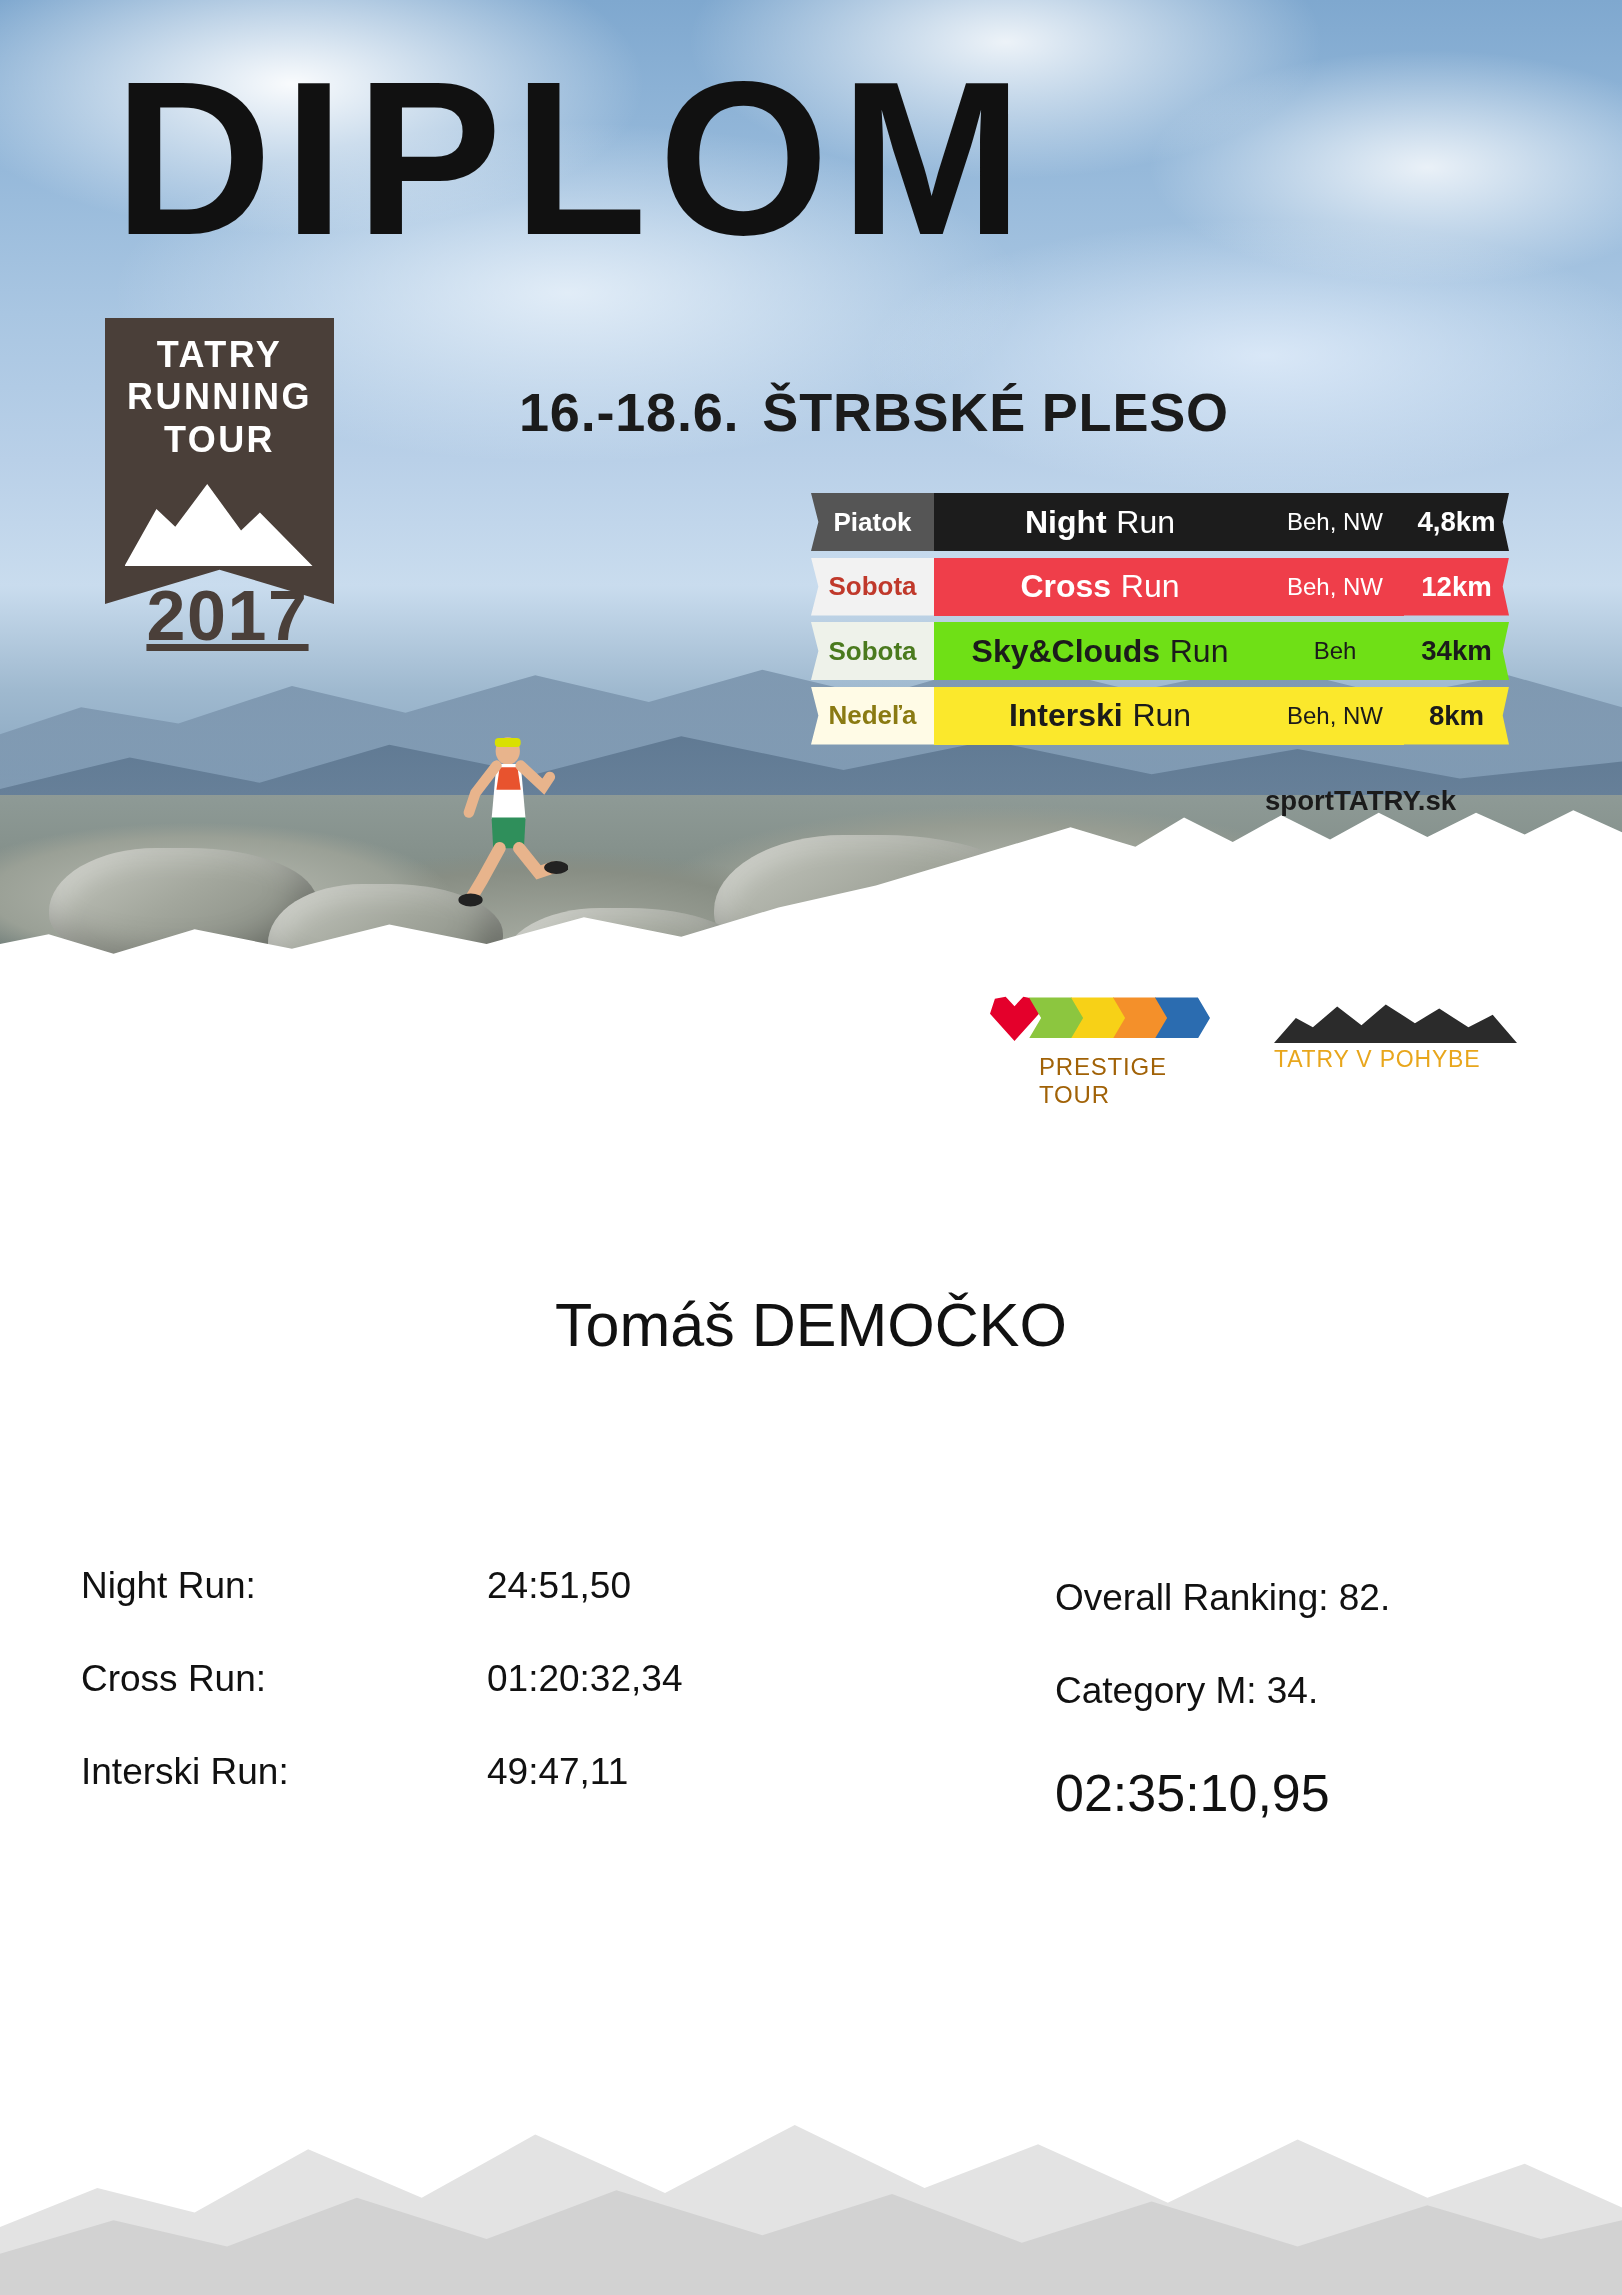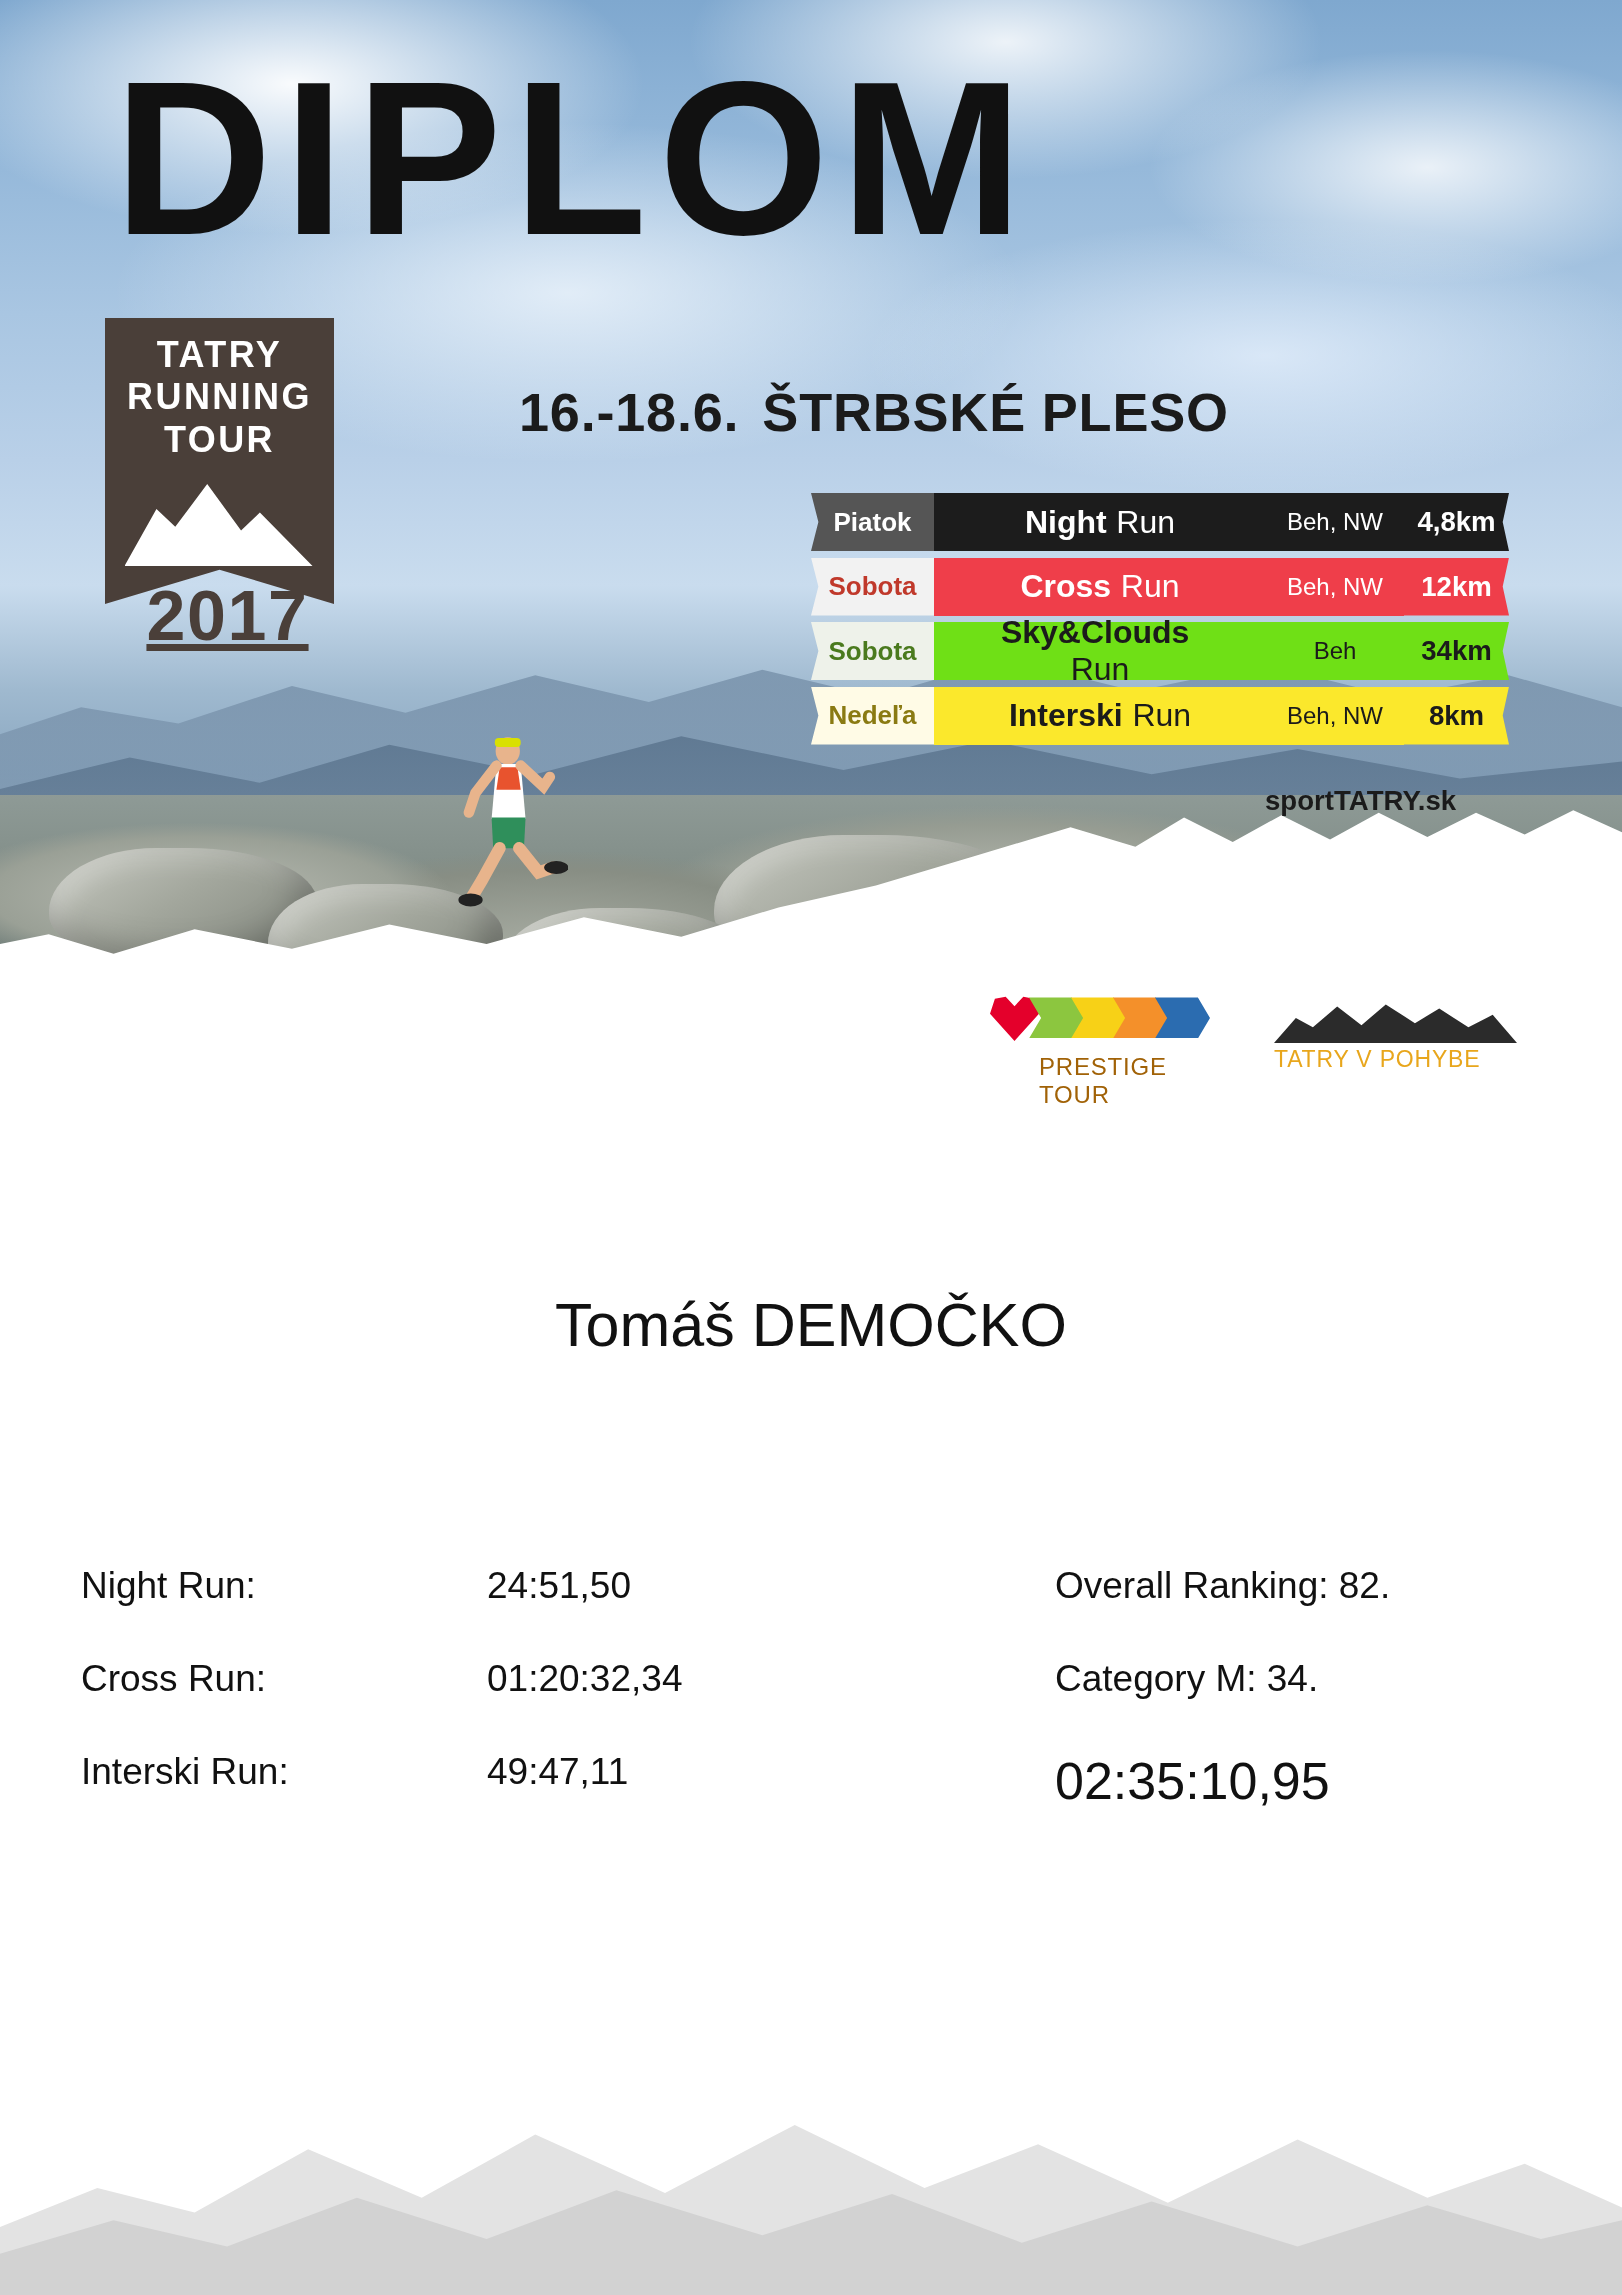--- a/index.html
+++ b/index.html
@@ -187,21 +187,21 @@
   .r-night .rb-name { background: #1c1c1c; color: #ffffff; }
   .r-night .rb-type { background: #1c1c1c; color: #ffffff; }
   .r-night .rb-dist { background: #1c1c1c; color: #ffffff; }
 
   .r-cross .rb-day { background: #f2f2f2; color: #c0392b; }
   .r-cross .rb-name { background: #ef3e4a; color: #ffffff; }
   .r-cross .rb-type { background: #ef3e4a; color: #ffffff; }
   .r-cross .rb-dist { background: #ef3e4a; color: #ffffff; }
 
   .r-sky .rb-day { background: #eef2ea; color: #4a7a1e; }
-  .r-sky .rb-name { background: #6fe016; color: #1b1b1b; flex-direction: column; }
+  .r-sky .rb-name { background: #6fe016; color: #1b1b1b; }
   .r-sky .rb-type { background: #6fe016; color: #1b1b1b; }
   .r-sky .rb-dist { background: #6fe016; color: #1b1b1b; }
 
   .r-interski .rb-day { background: #fffbe6; color: #8a7a12; }
   .r-interski .rb-name { background: #fbe82c; color: #1b1b1b; }
   .r-interski .rb-type { background: #fbe82c; color: #1b1b1b; }
   .r-interski .rb-dist { background: #fbe82c; color: #1b1b1b; }
 
   .website {
     position: absolute;
@@ -259,21 +259,21 @@
     left: 81px; top: 1565px;
     width: 1460px;
   }
   .res-row {
     display: flex;
     align-items: flex-start;
     height: 93px;
   }
   .res-label { width: 406px; font-size: 37px; color: #111111; }
   .res-time  { width: 568px; font-size: 37px; color: #111111; }
-  .res-right { flex: 1; font-size: 37px; color: #111111; }
+  .res-right { flex: 1; font-size: 37px; color: #111111; margin-top: 12px; }
   .res-total { font-size: 52px; color: #111111; }
 
   
   .footer-mtn {
     position: absolute;
     left: 0; bottom: 0;
     width: 1622px; height: 268px;
   }
   .fm-back {
     position: absolute; left: 0; bottom: 0; width: 1622px; height: 243px;

